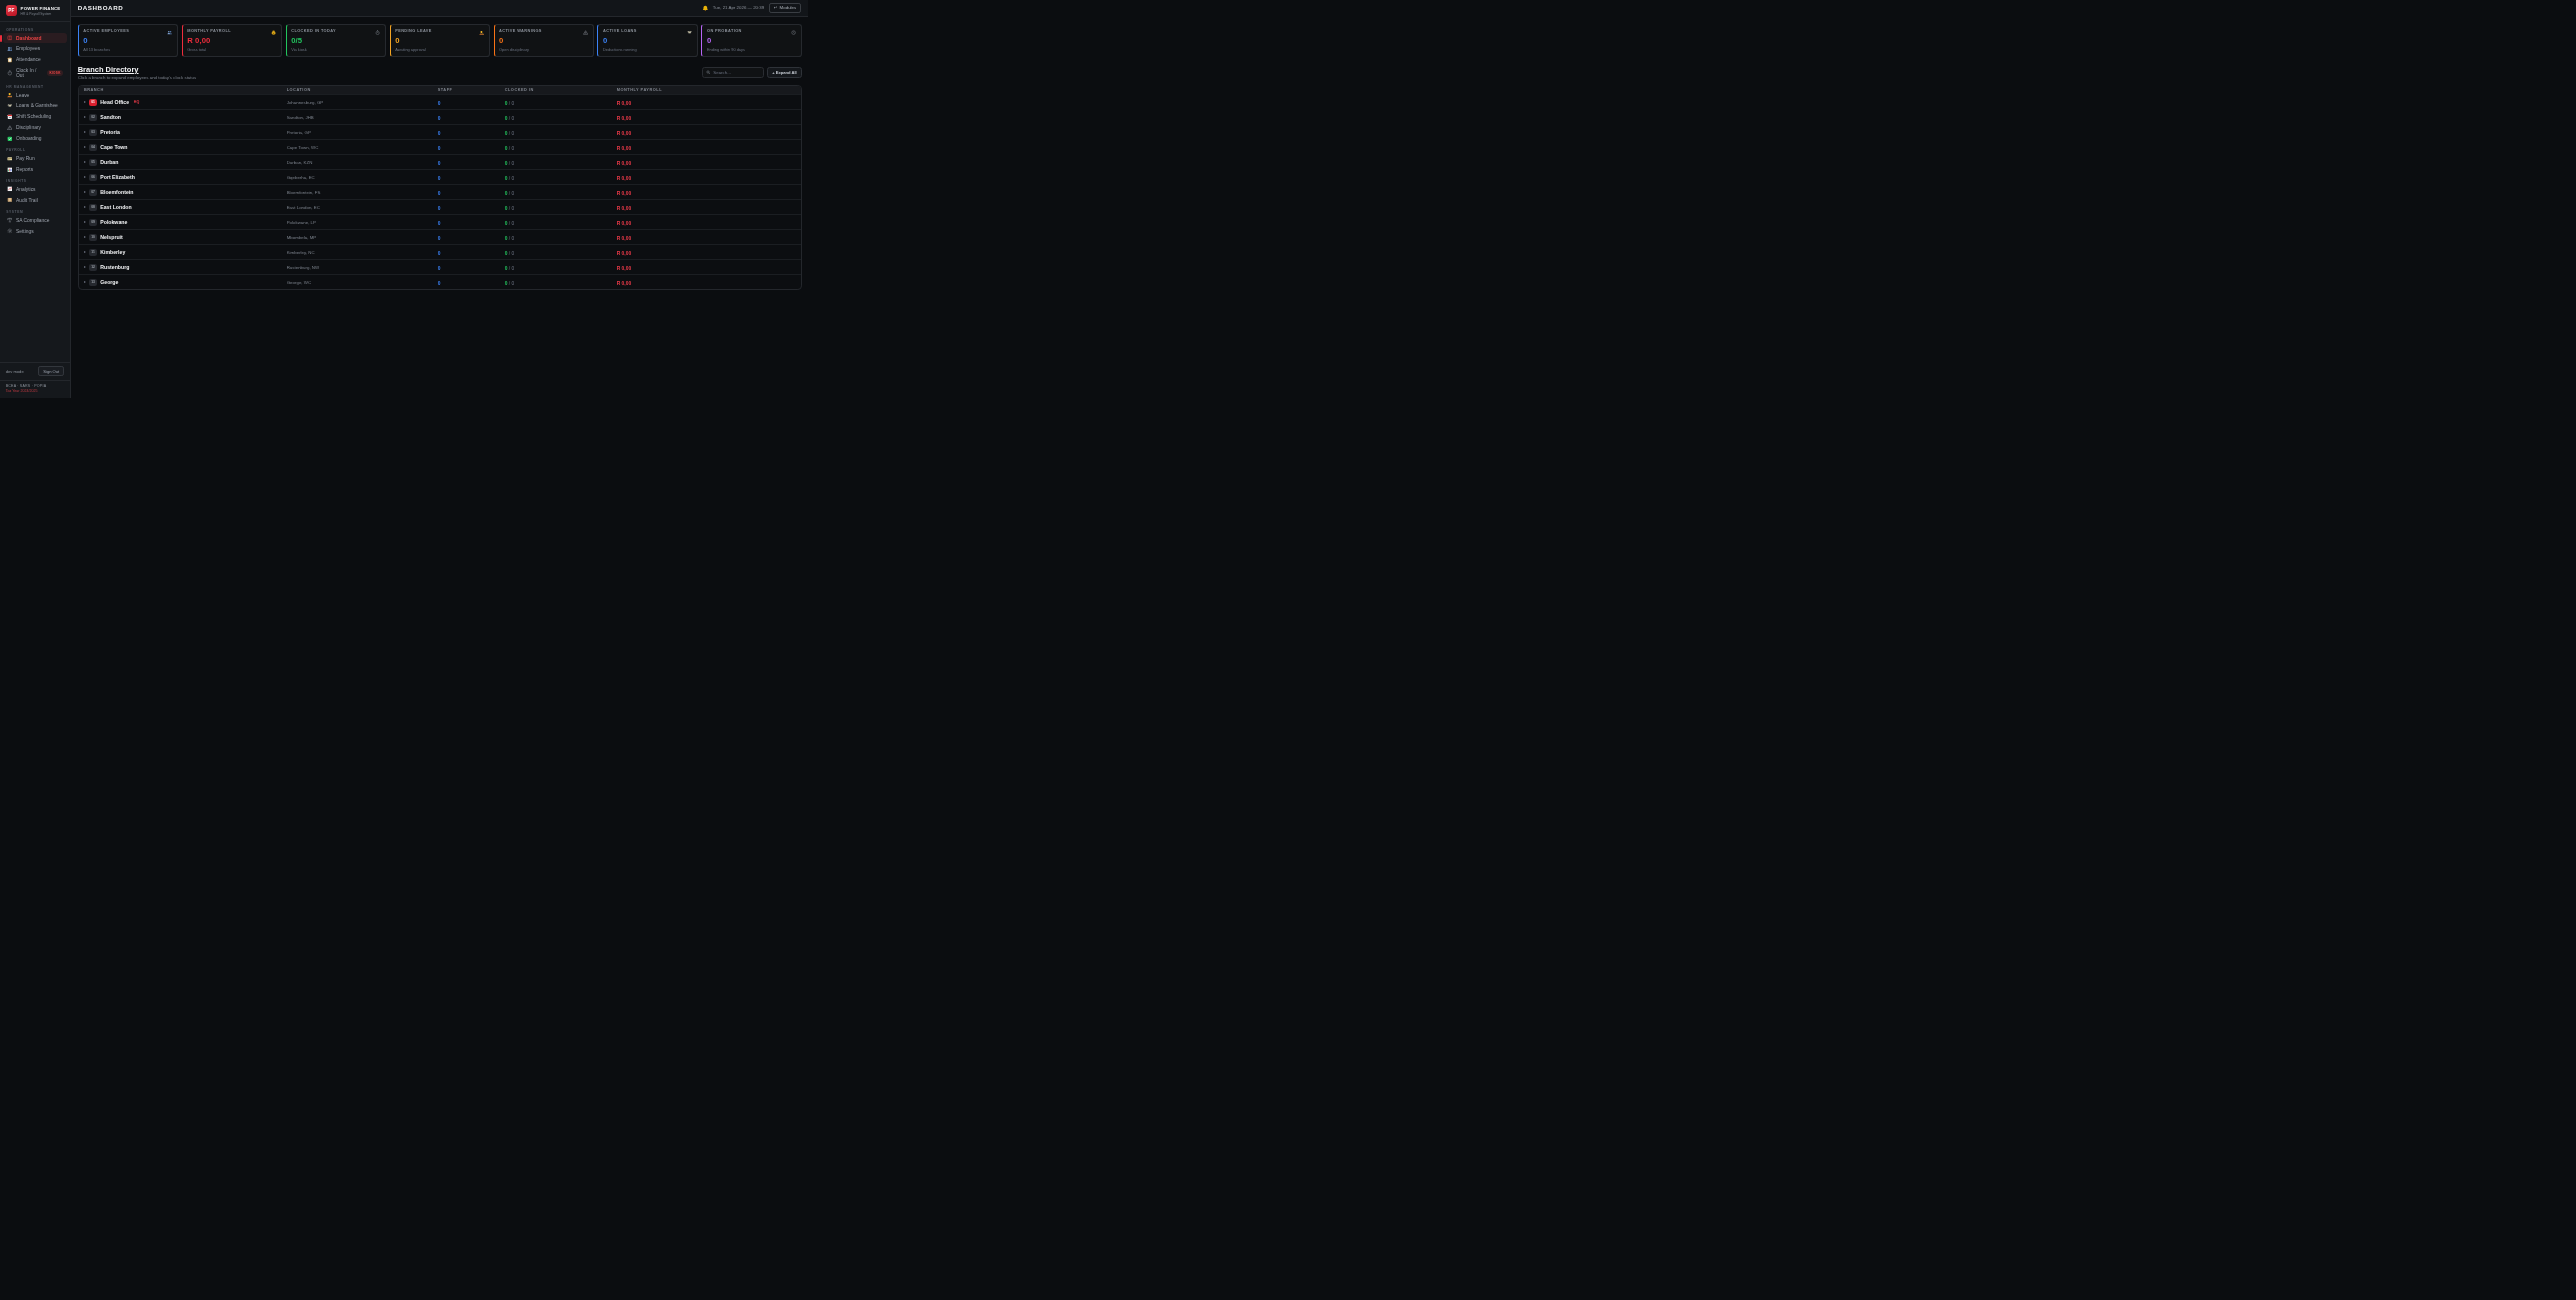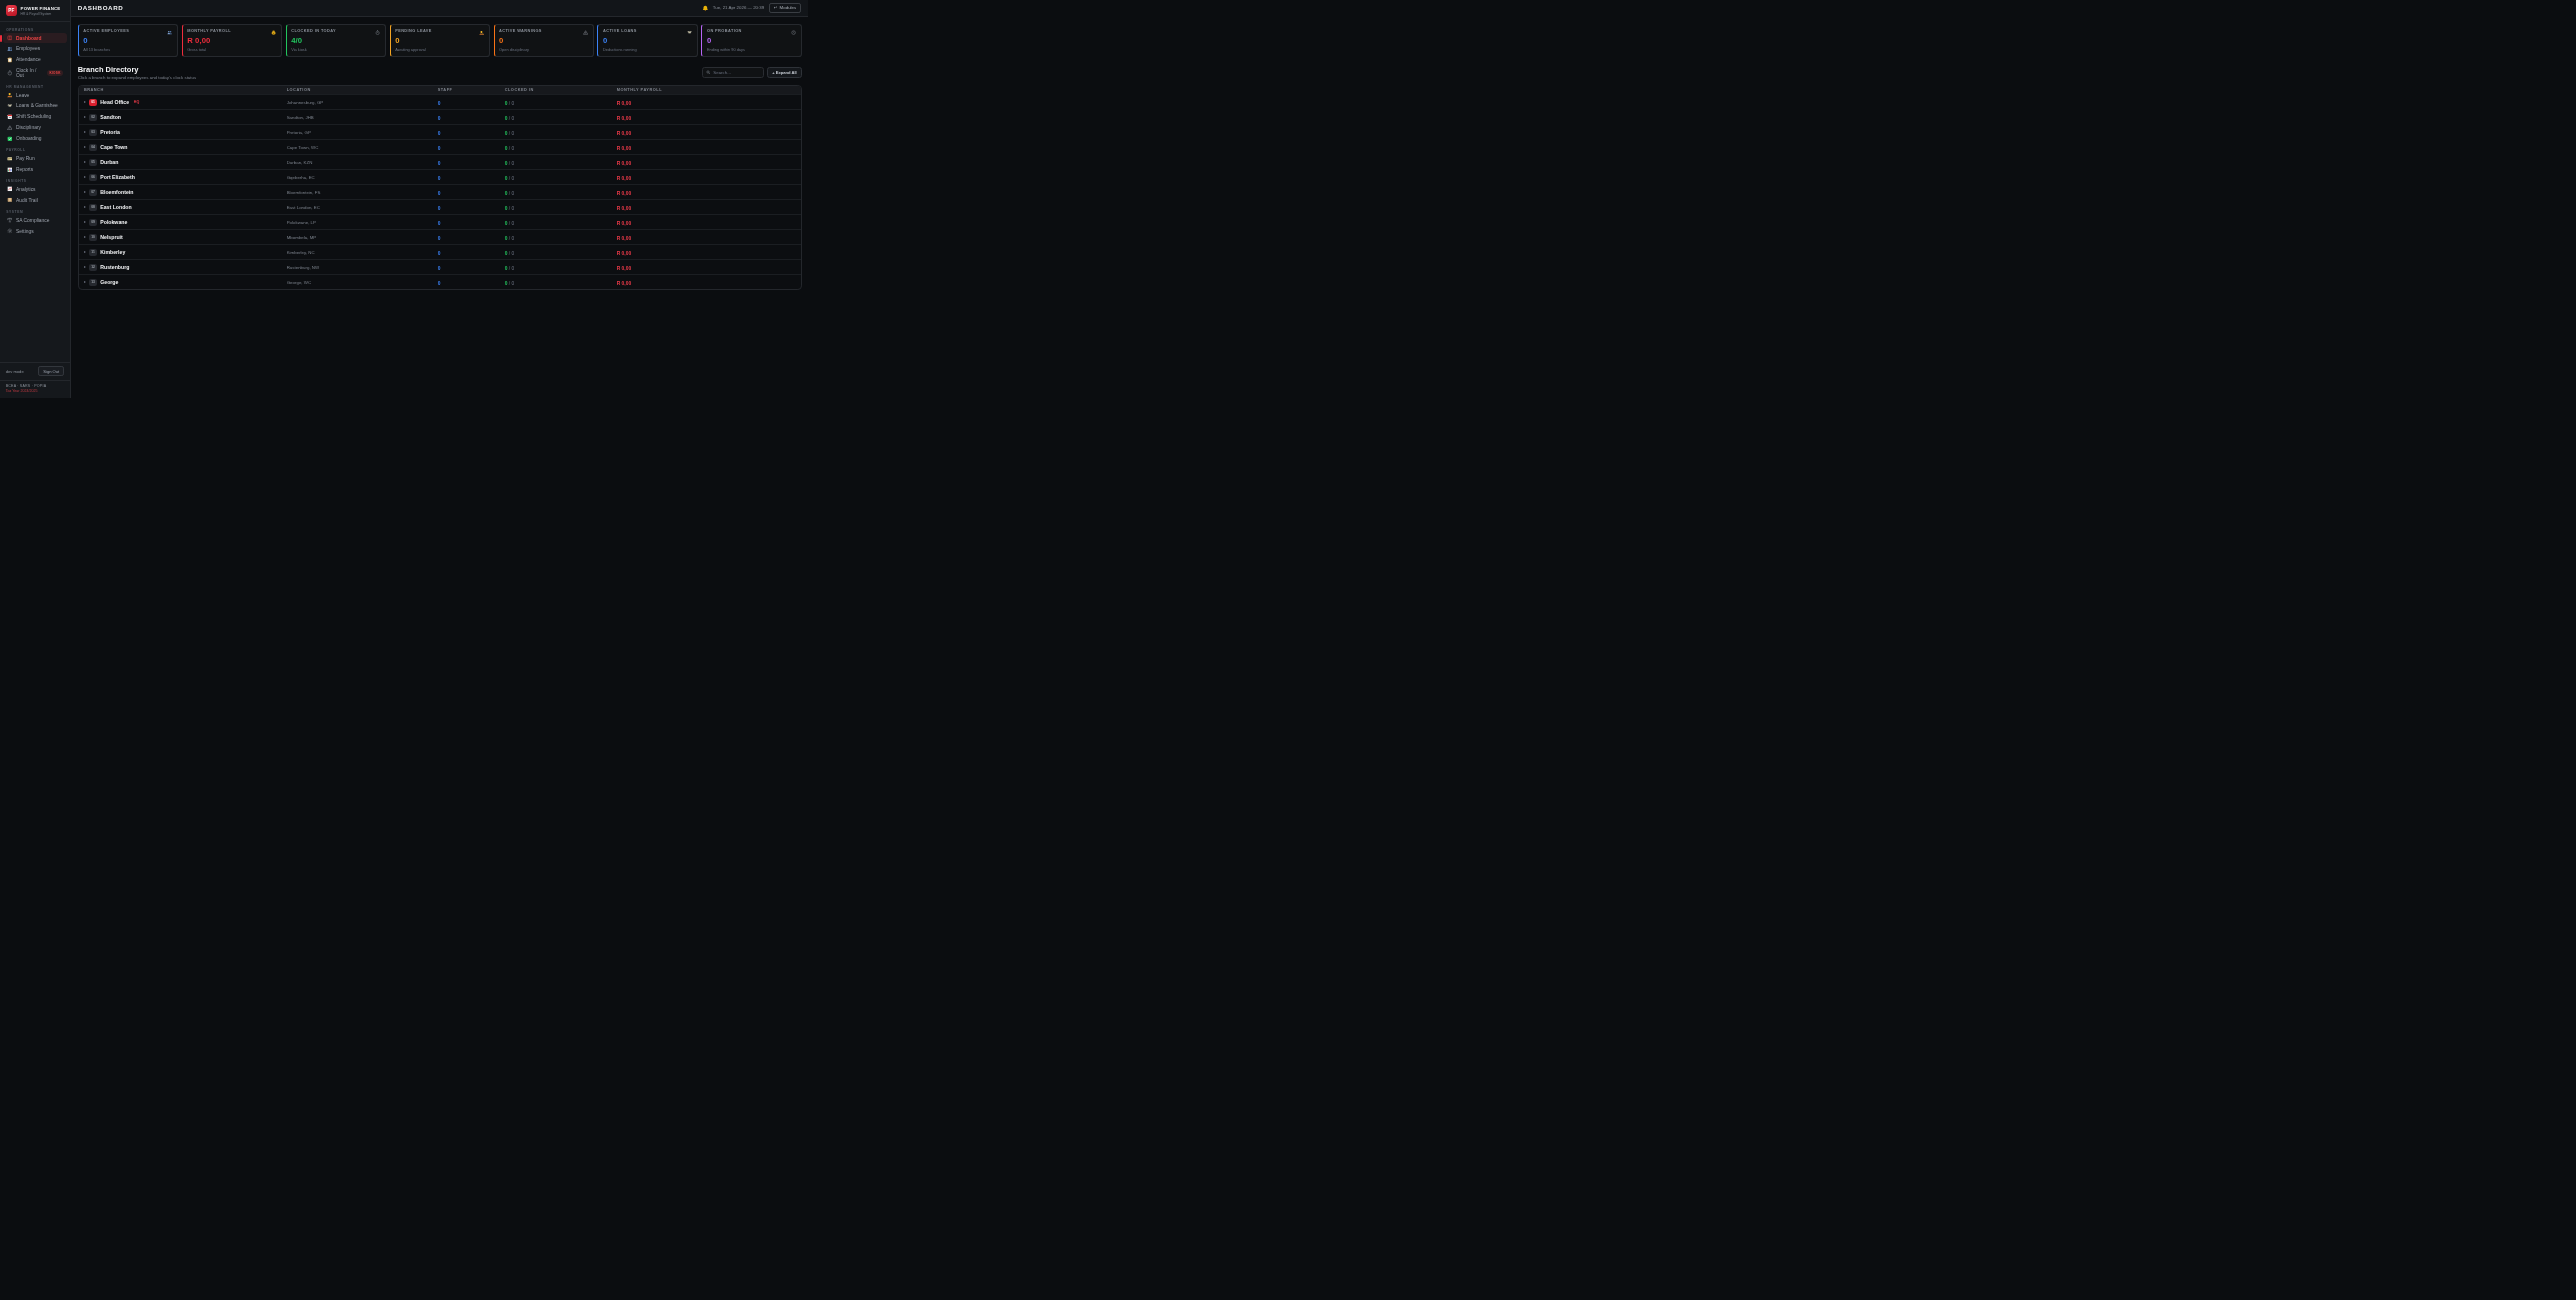--- a/index.html
+++ b/index.html
@@ -53,21 +53,21 @@
   .card { flex:1; background:#101214; border:0.5px solid #26292e; border-left:1.5px solid #3b82f6;
     border-radius:3.1px; padding:3.6px 4.6px 4.1px; min-height:29px; }
   .card-top { display:flex; justify-content:space-between; align-items:flex-start; }
   .card-label { font-size:3.9px; font-weight:bold; letter-spacing:0.4px; color:#8b919a; }
   .card-ic { width:5.2px; height:5.2px; } .card-ic svg { width:5.2px; height:5.2px; }
   .card-value { font-size:7.7px; font-weight:bold; margin-top:2.1px; letter-spacing:0.1px; }
   .card-sub { font-size:3.9px; color:#6b7280; margin-top:2.1px; }
 
   
   .bd-head { display:flex; justify-content:space-between; align-items:center; margin:8.2px 0 4.1px; }
-  .bd-title { font-size:7.5px; font-weight:bold; color:#f3f4f6; }
+  .bd-title { font-size:7.5px; font-weight:bold; color:#f3f4f6;text-decoration:underline; }
   .bd-sub { font-size:4.4px; color:#7c828c; margin-top:1.5px; }
   .bd-tools { display:flex; gap:3.6px; align-items:center; }
   .search-box { display:flex; align-items:center; gap:2.6px; width:62px; height:10.8px;
     background:#101214; border:0.5px solid #2a2d32; border-radius:2.6px; padding:0 3.6px; }
   .search-box svg { width:4.6px; height:4.6px; }
   .search-box input { background:transparent; border:none; outline:none; color:#cbd5e1;
     font-size:4.4px; width:100%; font-family:inherit; }
   .search-box input::placeholder { color:#6b7280; }
   .expand-btn { height:10.8px; font-size:4.1px; font-weight:bold; color:#c6ccd4; background:#14171b;
     border:0.5px solid #2e3238; border-radius:2.6px; padding:0 4.1px; cursor:pointer; }
@@ -330,21 +330,21 @@
           </div>
           <div class="card" style="border-left-color: rgb(34, 197, 94);">
             <div class="card-top">
               <span class="card-label">CLOCKED IN TODAY</span>
               <span class="card-ic"><svg viewBox="0 0 12 12">
                   <circle cx="6" cy="6.8" r="3.8" fill="none" stroke="#8b919a" stroke-width="1"></circle>
                   <line x1="6" y1="6.8" x2="6" y2="4.4" stroke="#8b919a" stroke-width="1"></line>
                   <rect x="5" y="0.8" width="2" height="1.4" fill="#8b919a"></rect>
                 </svg></span>
             </div>
-            <div class="card-value" style="color: rgb(34, 197, 94);">4/0</div>
+            <div class="card-value" style="color: rgb(34, 197, 94);">0/5</div>
             <div class="card-sub">Via kiosk</div>
           </div>
           <div class="card" style="border-left-color: rgb(245, 165, 36);">
             <div class="card-top">
               <span class="card-label">PENDING LEAVE</span>
               <span class="card-ic"><svg viewBox="0 0 12 12">
                   <circle cx="5.6" cy="4.4" r="2.3" fill="#fbbf24"></circle>
                   <path d="M.5 11c2-3.2 4-3.6 6-2.1 2-1.7 3.6-1.3 5 .5V11z" fill="#c2712f"></path>
                   <path d="M8.5 8.8l.5-2.4.5 2.4z" fill="#2f8f4e"></path>
                 </svg></span>

